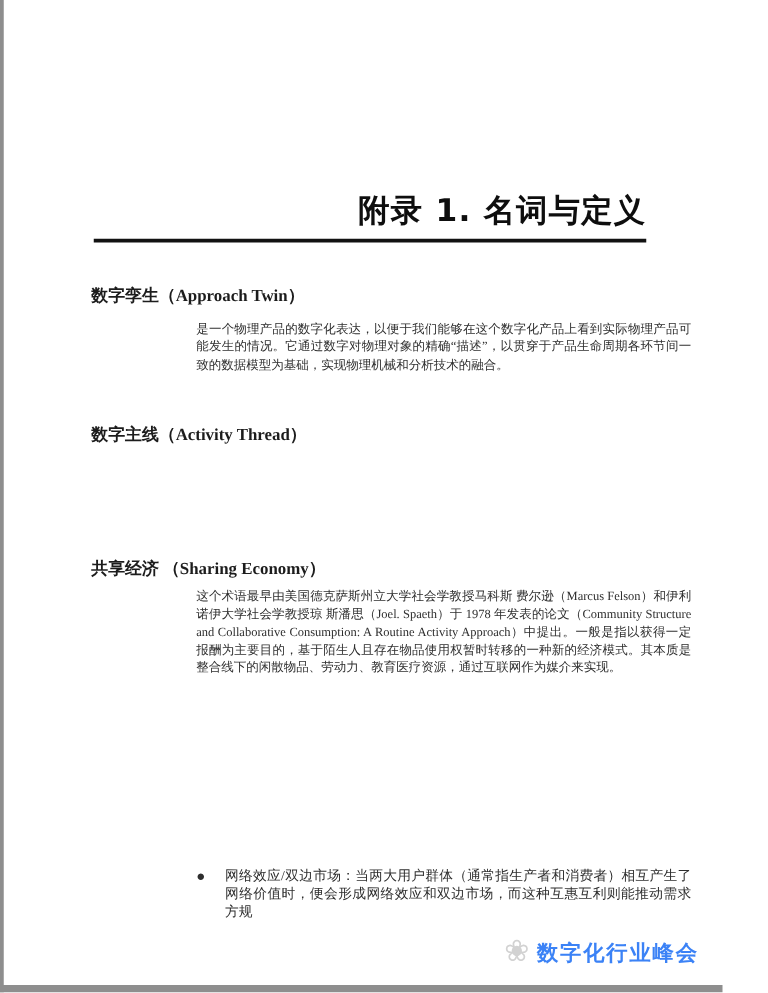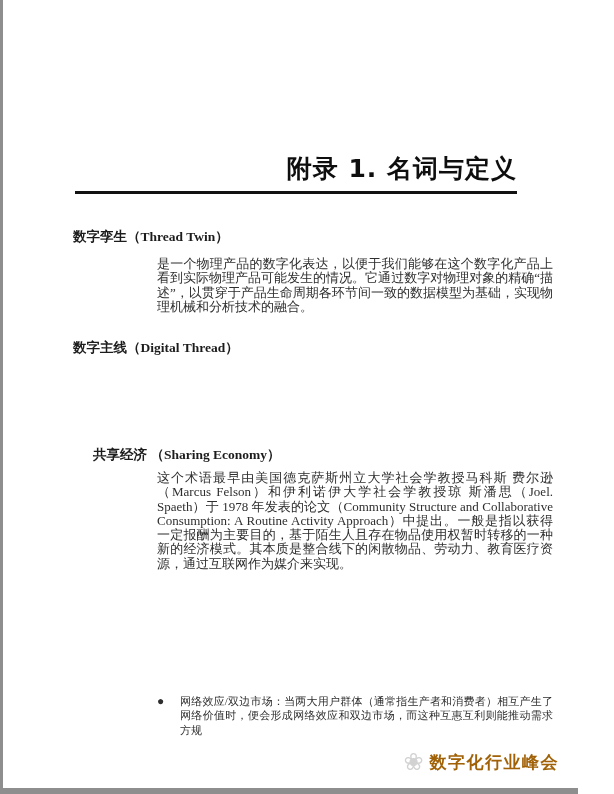--- a/index.html
+++ b/index.html
@@ -40,30 +40,30 @@
   }
   .section-heading {
     position: absolute; left: 73px;
     font-size: 13.5px;
     font-weight: bold;
     color: #1c1c1c;
     white-space: nowrap;
   }
   .section-body {
     position: absolute; left: 157px; width: 396px;
-    font-size: 13px;
+    font-size: 10px;
     line-height: 14.3px;
     text-align: justify;
     color: #2e2e2e;
   }
   .h-s1 { top: 228px; }
   .p-s1 { top: 257px; }
   .h-s2 { top: 339px; }
   .p-s2 { top: 364px; }
-  .h-s3 { top: 446px; margin-left: 20px; }
+  .h-s3 { top: 446px; }
   .p-s3 { top: 471px; }
   .h-s4 { top: 593px; }
   .p-s4 { top: 618px; }
   .bullet-row {
     position: absolute; left: 157px; top: 694px; width: 396px;
     display: flex;
     font-size: 11px;
     line-height: 14.3px;
     color: #2e2e2e;
   }
@@ -86,39 +86,39 @@
   .footer-logo {
     font-size: 24px;
     line-height: 24px;
     color: #d2d2d2;
   }
   .footer-text {
     font-family: "DejaVu Sans", sans-serif;
     font-weight: bold;
     font-size: 17px;
     letter-spacing: 1.5px;
-    color: #a16207;
+    color: #3b82f6;
     white-space: nowrap;
   }
 </style>
 </head>
 <body>
 
 <div class="page">
 
   <div class="edge-left"></div>
   <div class="edge-bottom"></div>
 
   <div class="doc-title">附录 1. 名词与定义</div>
   <div class="title-rule"></div>
 
-  <div class="section-heading h-s1">数字孪生（Thread Twin）</div>
+  <div class="section-heading h-s1">数字孪生（Approach Twin）</div>
   <div class="section-body p-s1">是一个物理产品的数字化表达，以便于我们能够在这个数字化产品上看到实际物理产品可能发生的情况。它通过数字对物理对象的精确“描述”，以贯穿于产品生命周期各环节间一致的数据模型为基础，实现物理机械和分析技术的融合。</div>
 
-  <div class="section-heading h-s2">数字主线（Digital Thread）</div>
+  <div class="section-heading h-s2">数字主线（Activity Thread）</div>
 
   <div class="section-heading h-s3">共享经济 （Sharing Economy）</div>
   <div class="section-body p-s3">这个术语最早由美国德克萨斯州立大学社会学教授马科斯 费尔逊（Marcus Felson）和伊利诺伊大学社会学教授琼 斯潘思（Joel. Spaeth）于 1978 年发表的论文（Community Structure and Collaborative Consumption: A Routine Activity Approach）中提出。一般是指以获得一定报酬为主要目的，基于陌生人且存在物品使用权暂时转移的一种新的经济模式。其本质是整合线下的闲散物品、劳动力、教育医疗资源，通过互联网作为媒介来实现。</div>
 
 
   <div class="bullet-row">
     <span class="bullet-marker">●</span>
     <span class="bullet-text">网络效应/双边市场：当两大用户群体（通常指生产者和消费者）相互产生了网络价值时，便会形成网络效应和双边市场，而这种互惠互利则能推动需求方规</span>
   </div>
 

